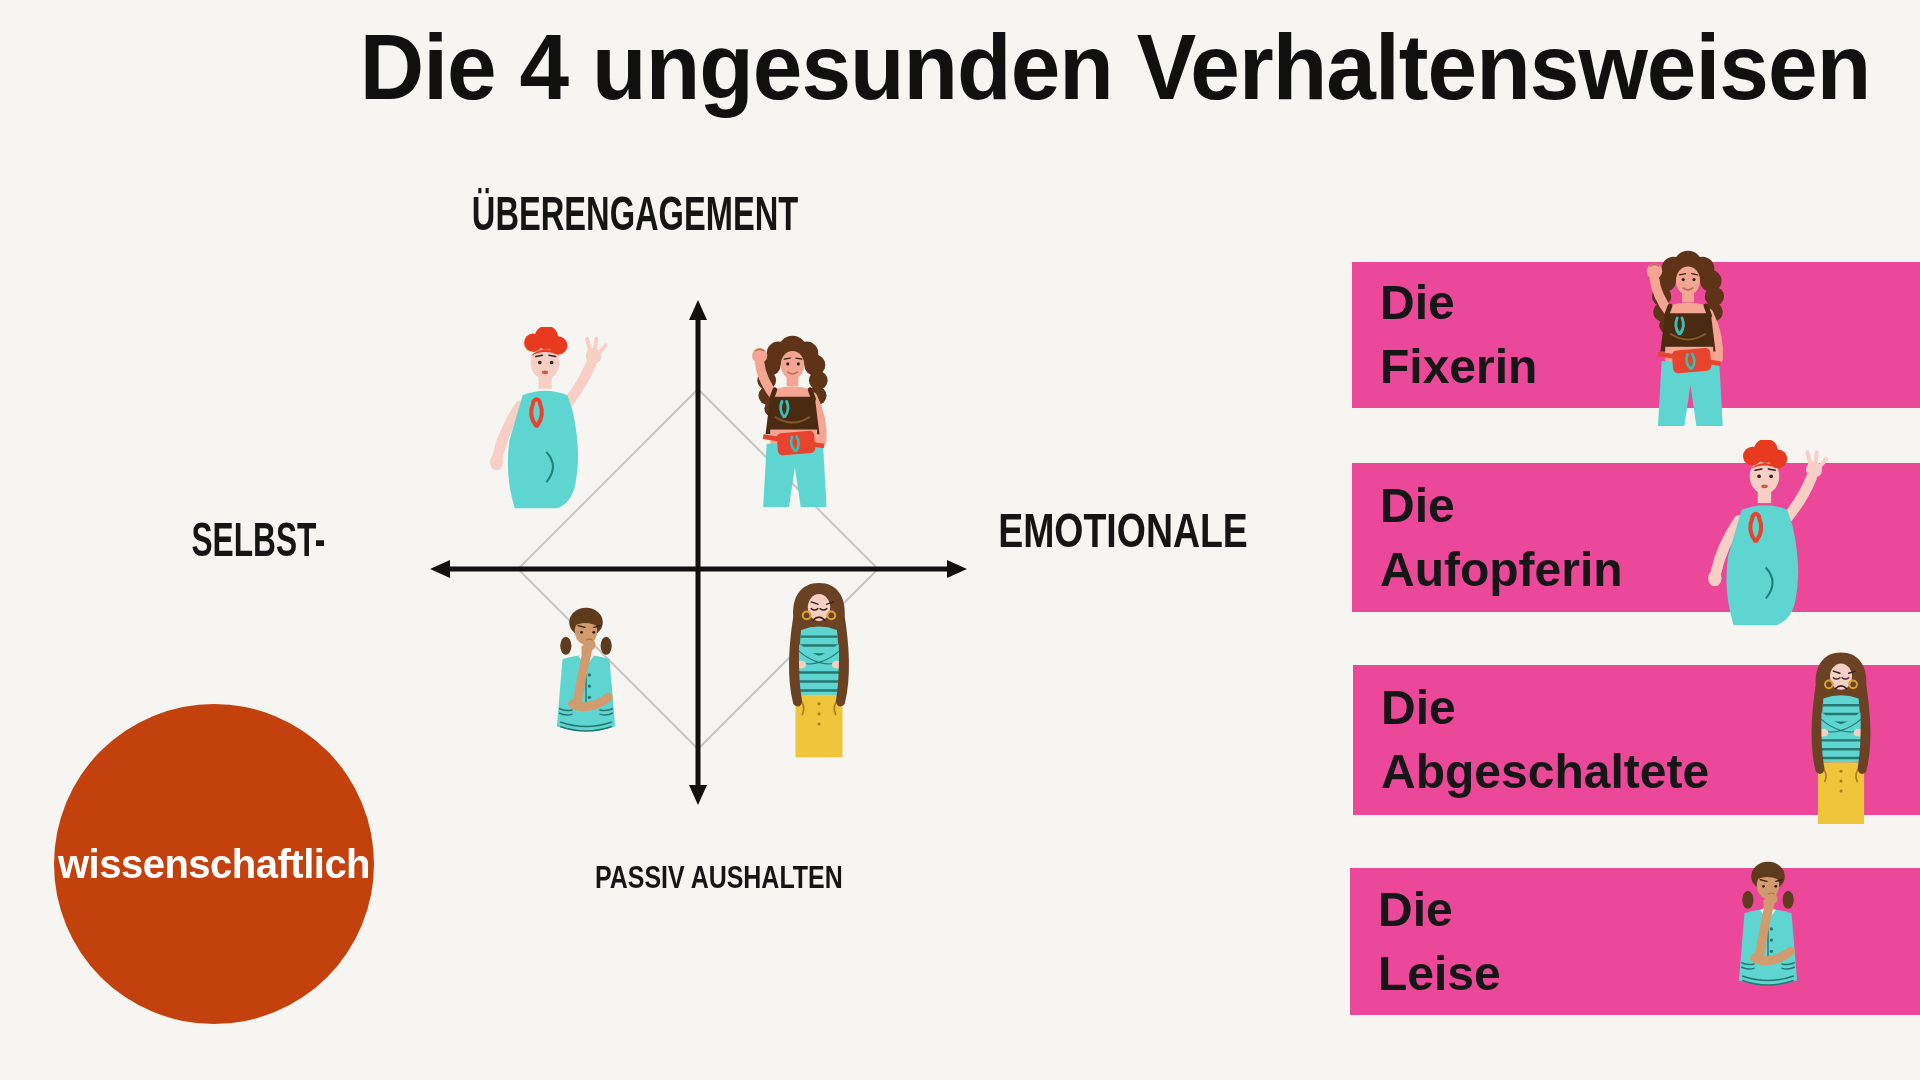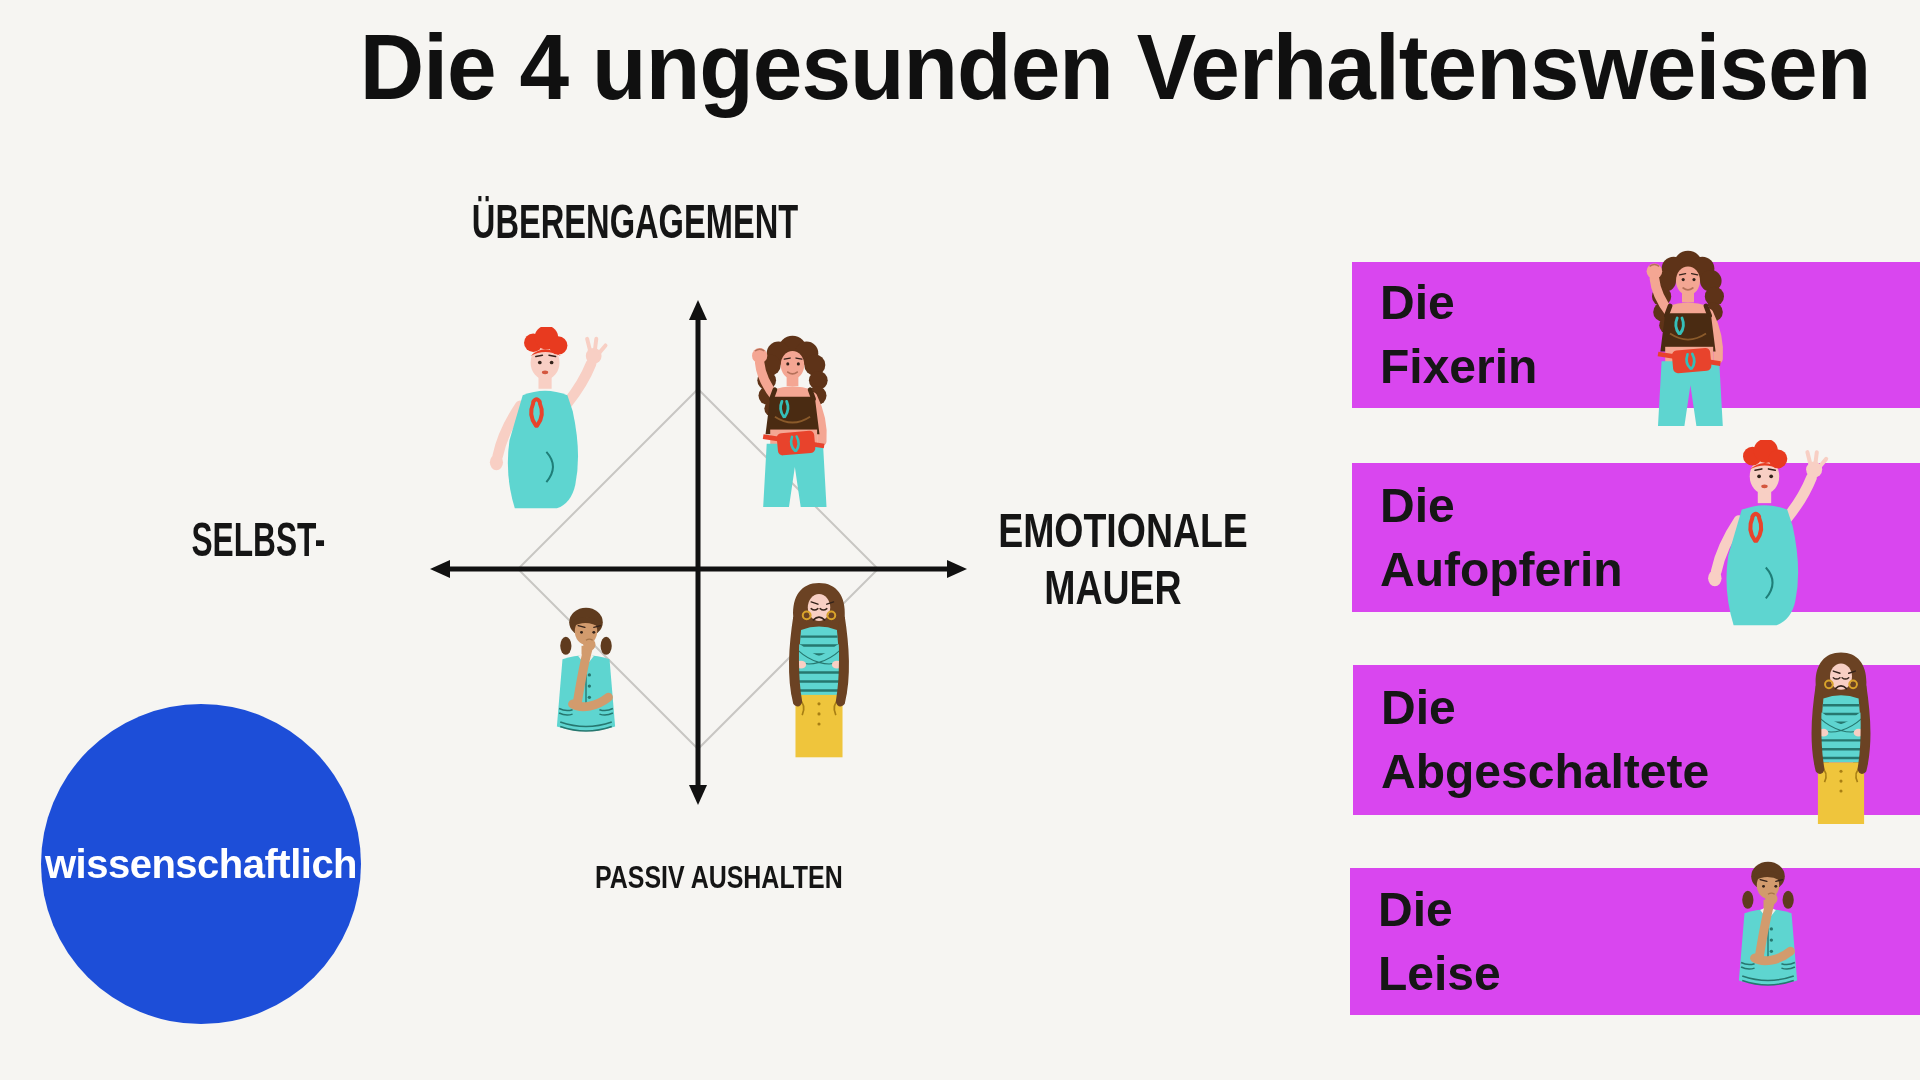--- a/index.html
+++ b/index.html
@@ -13,37 +13,37 @@
   
   .title{
     left:310px;top:18px;width:1610px;text-align:center;
     font-size:92px;font-weight:700;line-height:1.08;letter-spacing:-1px;
     transform:scaleX(.97);transform-origin:center;
     white-space:nowrap;color:#101010;
   }
   
   .axlabel{font-weight:700;color:#151515;text-align:center;white-space:nowrap;}
   .cond{display:inline-block;transform-origin:center;}
-  .ax-top{left:385px;top:196px;width:500px;font-size:48px;line-height:52px;}
+  .ax-top{left:385px;top:188px;width:500px;font-size:48px;line-height:52px;}
   .ax-top .cond{transform:scaleX(.68);}
   .ax-left{left:108px;top:512px;width:300px;font-size:48px;line-height:56px;}
   .ax-left .cond{transform:scaleX(.66);}
   .ax-right{left:963px;top:502px;width:300px;font-size:48px;line-height:57px;}
   .ax-right .cond{transform:scaleX(.78);}
   .ax-bottom{left:469px;top:852px;width:500px;font-size:32px;line-height:50px;}
   .ax-bottom .cond{transform:scaleX(.78);}
   
   .badge{
-    left:41px;top:704px;width:320px;height:320px;border-radius:50%;
-    background:#1d4ed8;display:flex;flex-direction:row;align-items:center;justify-content:center;
+    left:54px;top:704px;width:320px;height:320px;border-radius:50%;
+    background:#c2410c;display:flex;flex-direction:row;align-items:center;justify-content:center;
     text-align:center;
   }
   .badge .line{color:#fff;font-weight:700;font-size:40px;line-height:62px;letter-spacing:-.5px;}
   
-  .bar{background:#d946ef;position:absolute;}
+  .bar{background:#ec4899;position:absolute;}
   .bar-text{height:100%;display:flex;flex-direction:column;justify-content:center;padding-left:28px;
     font-size:48px;font-weight:700;line-height:64px;color:#161616;}
   .fig{position:absolute;z-index:5;}
   svg{display:block;overflow:visible;}
 </style>
 </head>
 <body>
 
 <svg width="0" height="0" style="position:absolute" aria-hidden="true">
   <defs>
@@ -189,21 +189,20 @@
   </svg>
 
 <div class="abs axlabel ax-top">
   <span class="cond">ÜBERENGAGEMENT</span>
 </div>
 <div class="abs axlabel ax-left">
   <div><span class="cond">SELBST-</span></div>
 </div>
 <div class="abs axlabel ax-right">
   <div><span class="cond">EMOTIONALE</span></div>
-  <div><span class="cond">MAUER</span></div>
 </div>
 <div class="abs axlabel ax-bottom">
   <span class="cond">PASSIV AUSHALTEN</span>
 </div>
 
 <div class="abs badge">
   <div class="line">wissenschaftlich</div>
 </div>
 
 <div class="bar" style="left:1352px;top:262px;width:568px;height:146px;">

